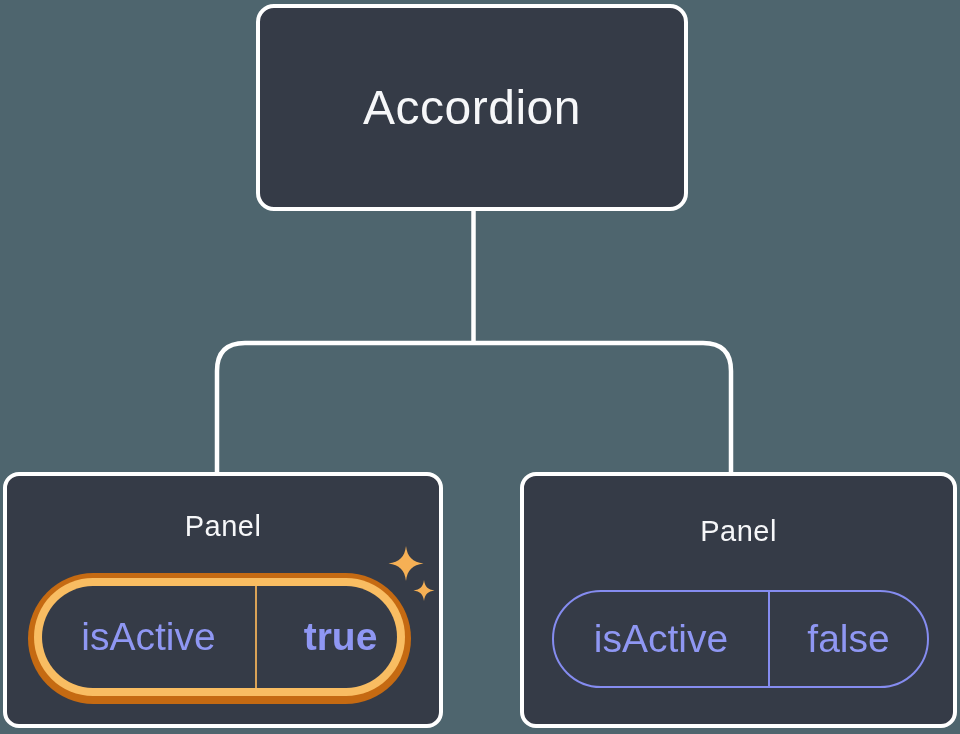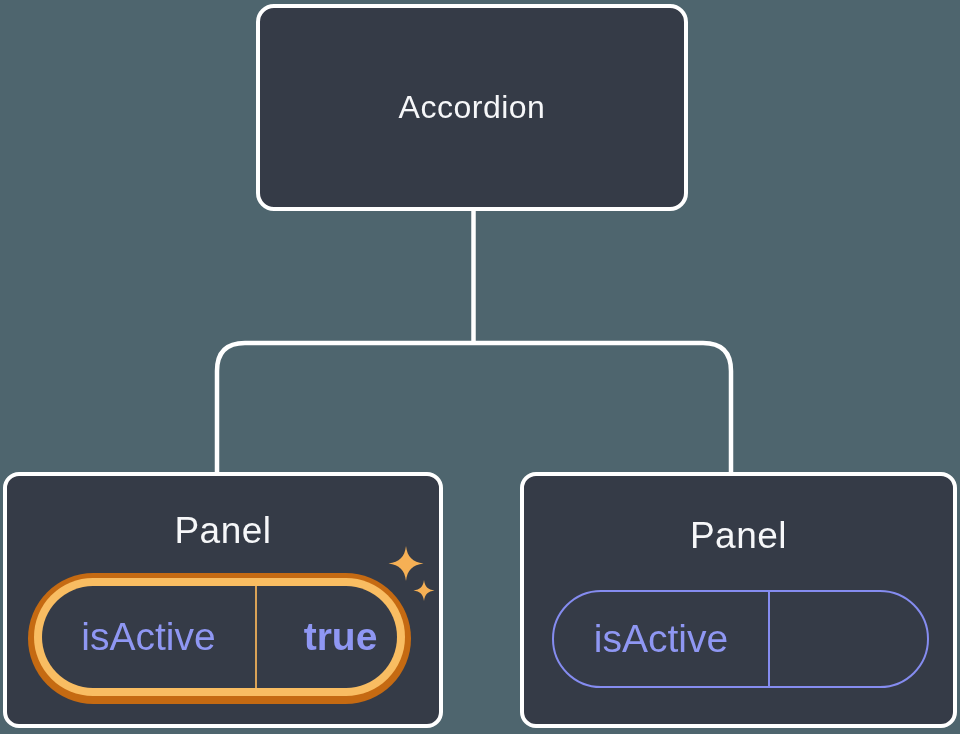--- a/index.html
+++ b/index.html
@@ -38,37 +38,37 @@
     border: 4px solid var(--node-border);
   }
   .node-root {
     left: 256px; top: 4px;
     width: 432px; height: 207px;
     border-radius: 18px;
     display: flex; align-items: center; justify-content: center;
   }
   .root-label {
     color: var(--text-light);
-    font-size: 32px;
+    font-size: 48px;
     font-weight: 500;
     letter-spacing: 0.5px;
   }
   .node-panel {
     top: 472px;
     height: 256px;
     border-radius: 16px;
   }
   .node-panel-left  { left: 3px;   width: 440px; }
   .node-panel-right { left: 520px; width: 437px; }
   .panel-title {
     position: absolute;
     left: 0; width: 100%;
     text-align: center;
     color: var(--text-light);
-    font-size: 37px;
+    font-size: 29px;
     font-weight: 500;
     letter-spacing: 0.5px;
   }
   .node-panel-left  .panel-title { top: 34px; }
   .node-panel-right .panel-title { top: 39px; }
 
   
   .pill-active-outer {
     position: absolute;
     left: 21px; top: 97px;
@@ -160,16 +160,17 @@
       </svg>
     </span>
   </div>
 
   <div class="node node-panel node-panel-right">
     <div class="panel-title">Panel</div>
 
     <div class="pill-normal">
       <span class="pill-cell cell-key">isActive</span>
       <span class="divider"></span>
+      <span class="pill-cell cell-val">false</span>
     </div>
   </div>
 
 </div>
 
 </body></html>

